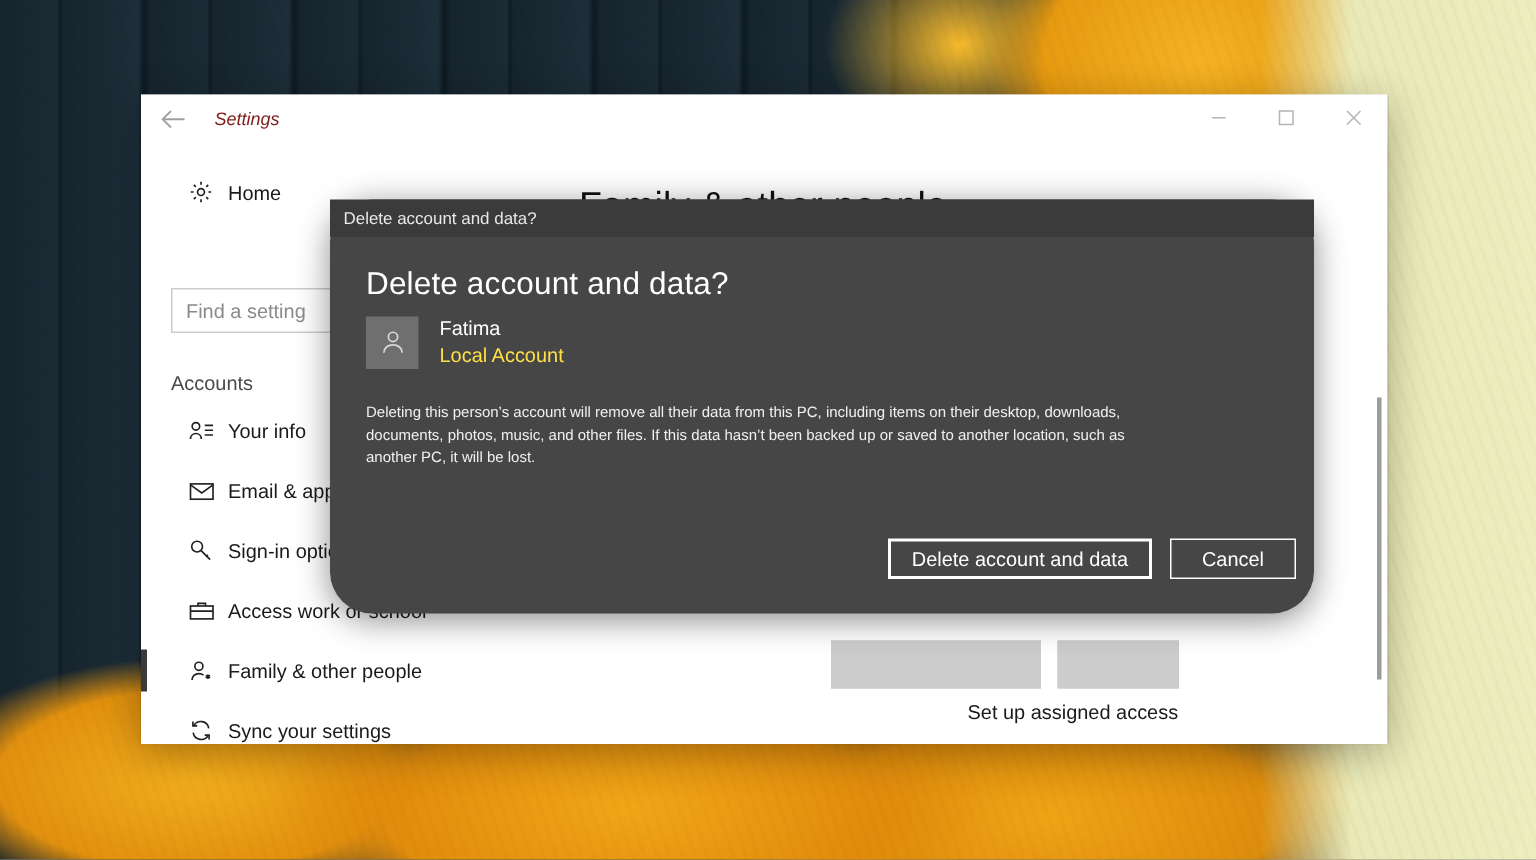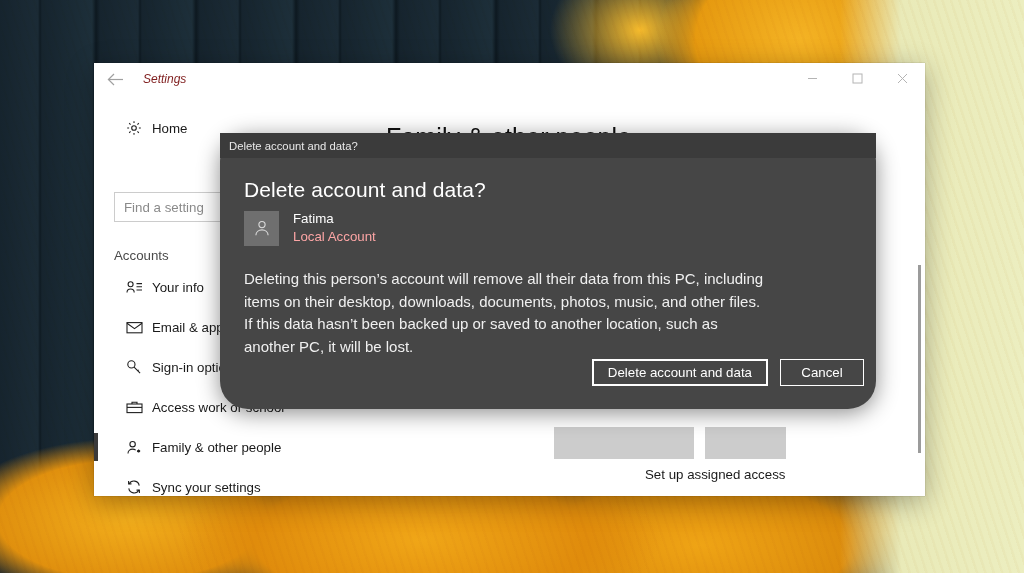--- a/index.html
+++ b/index.html
@@ -232,25 +232,25 @@
     background: #6f6f6f;
     display: flex;
     align-items: center;
     justify-content: center;
     flex: none;
     color: #d8d8d8;
   }
   .avatar svg { display: block; }
   .account-meta { margin-left: 14px; line-height: 1.35; }
   .account-name { font-size: 13.3px; color: #ffffff; }
-  .account-type { font-size: 13.3px; color: #fca5a5; }
+  .account-type { font-size: 13.3px; color: #fde047; }
 
   .dlg-para {
     margin-top: 22px;
-    font-size: 15px;
+    font-size: 10px;
     line-height: 1.52;
     color: #f0f0f0;
     width: 525px;
   }
 
   .dlg-actions {
     position: absolute;
     right: 12px; bottom: 23px;
     display: flex;
     gap: 12px;

